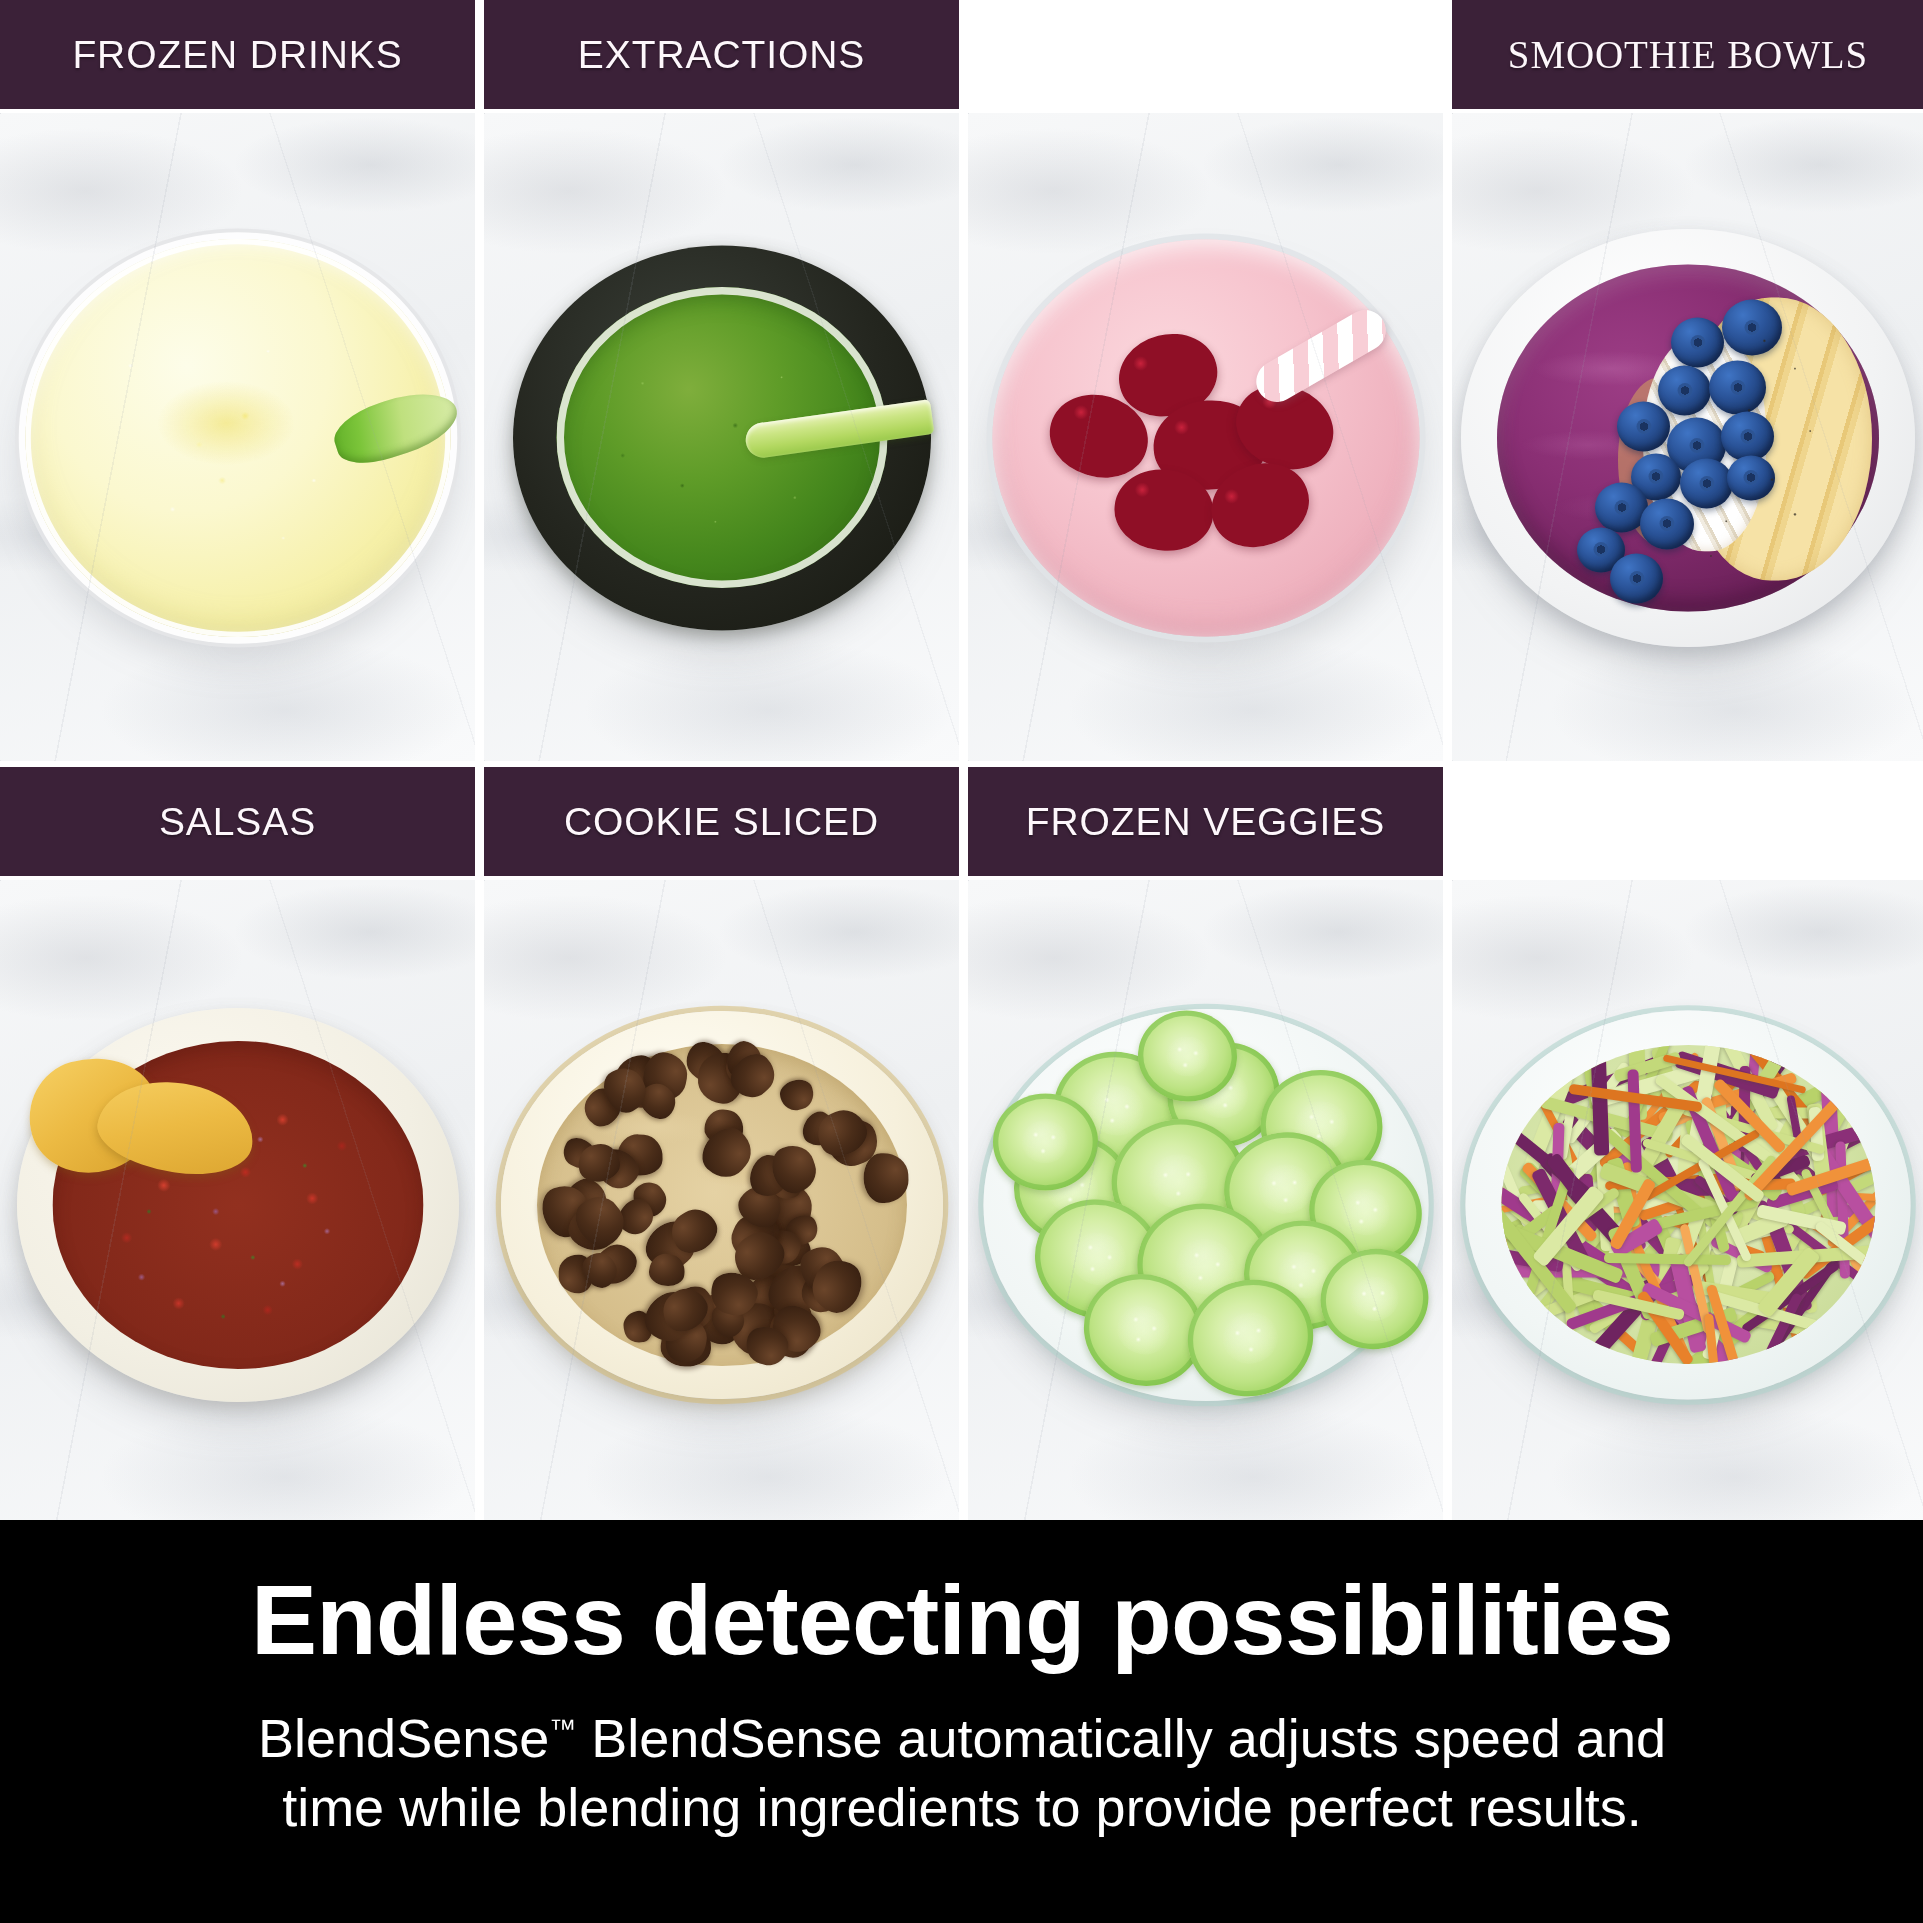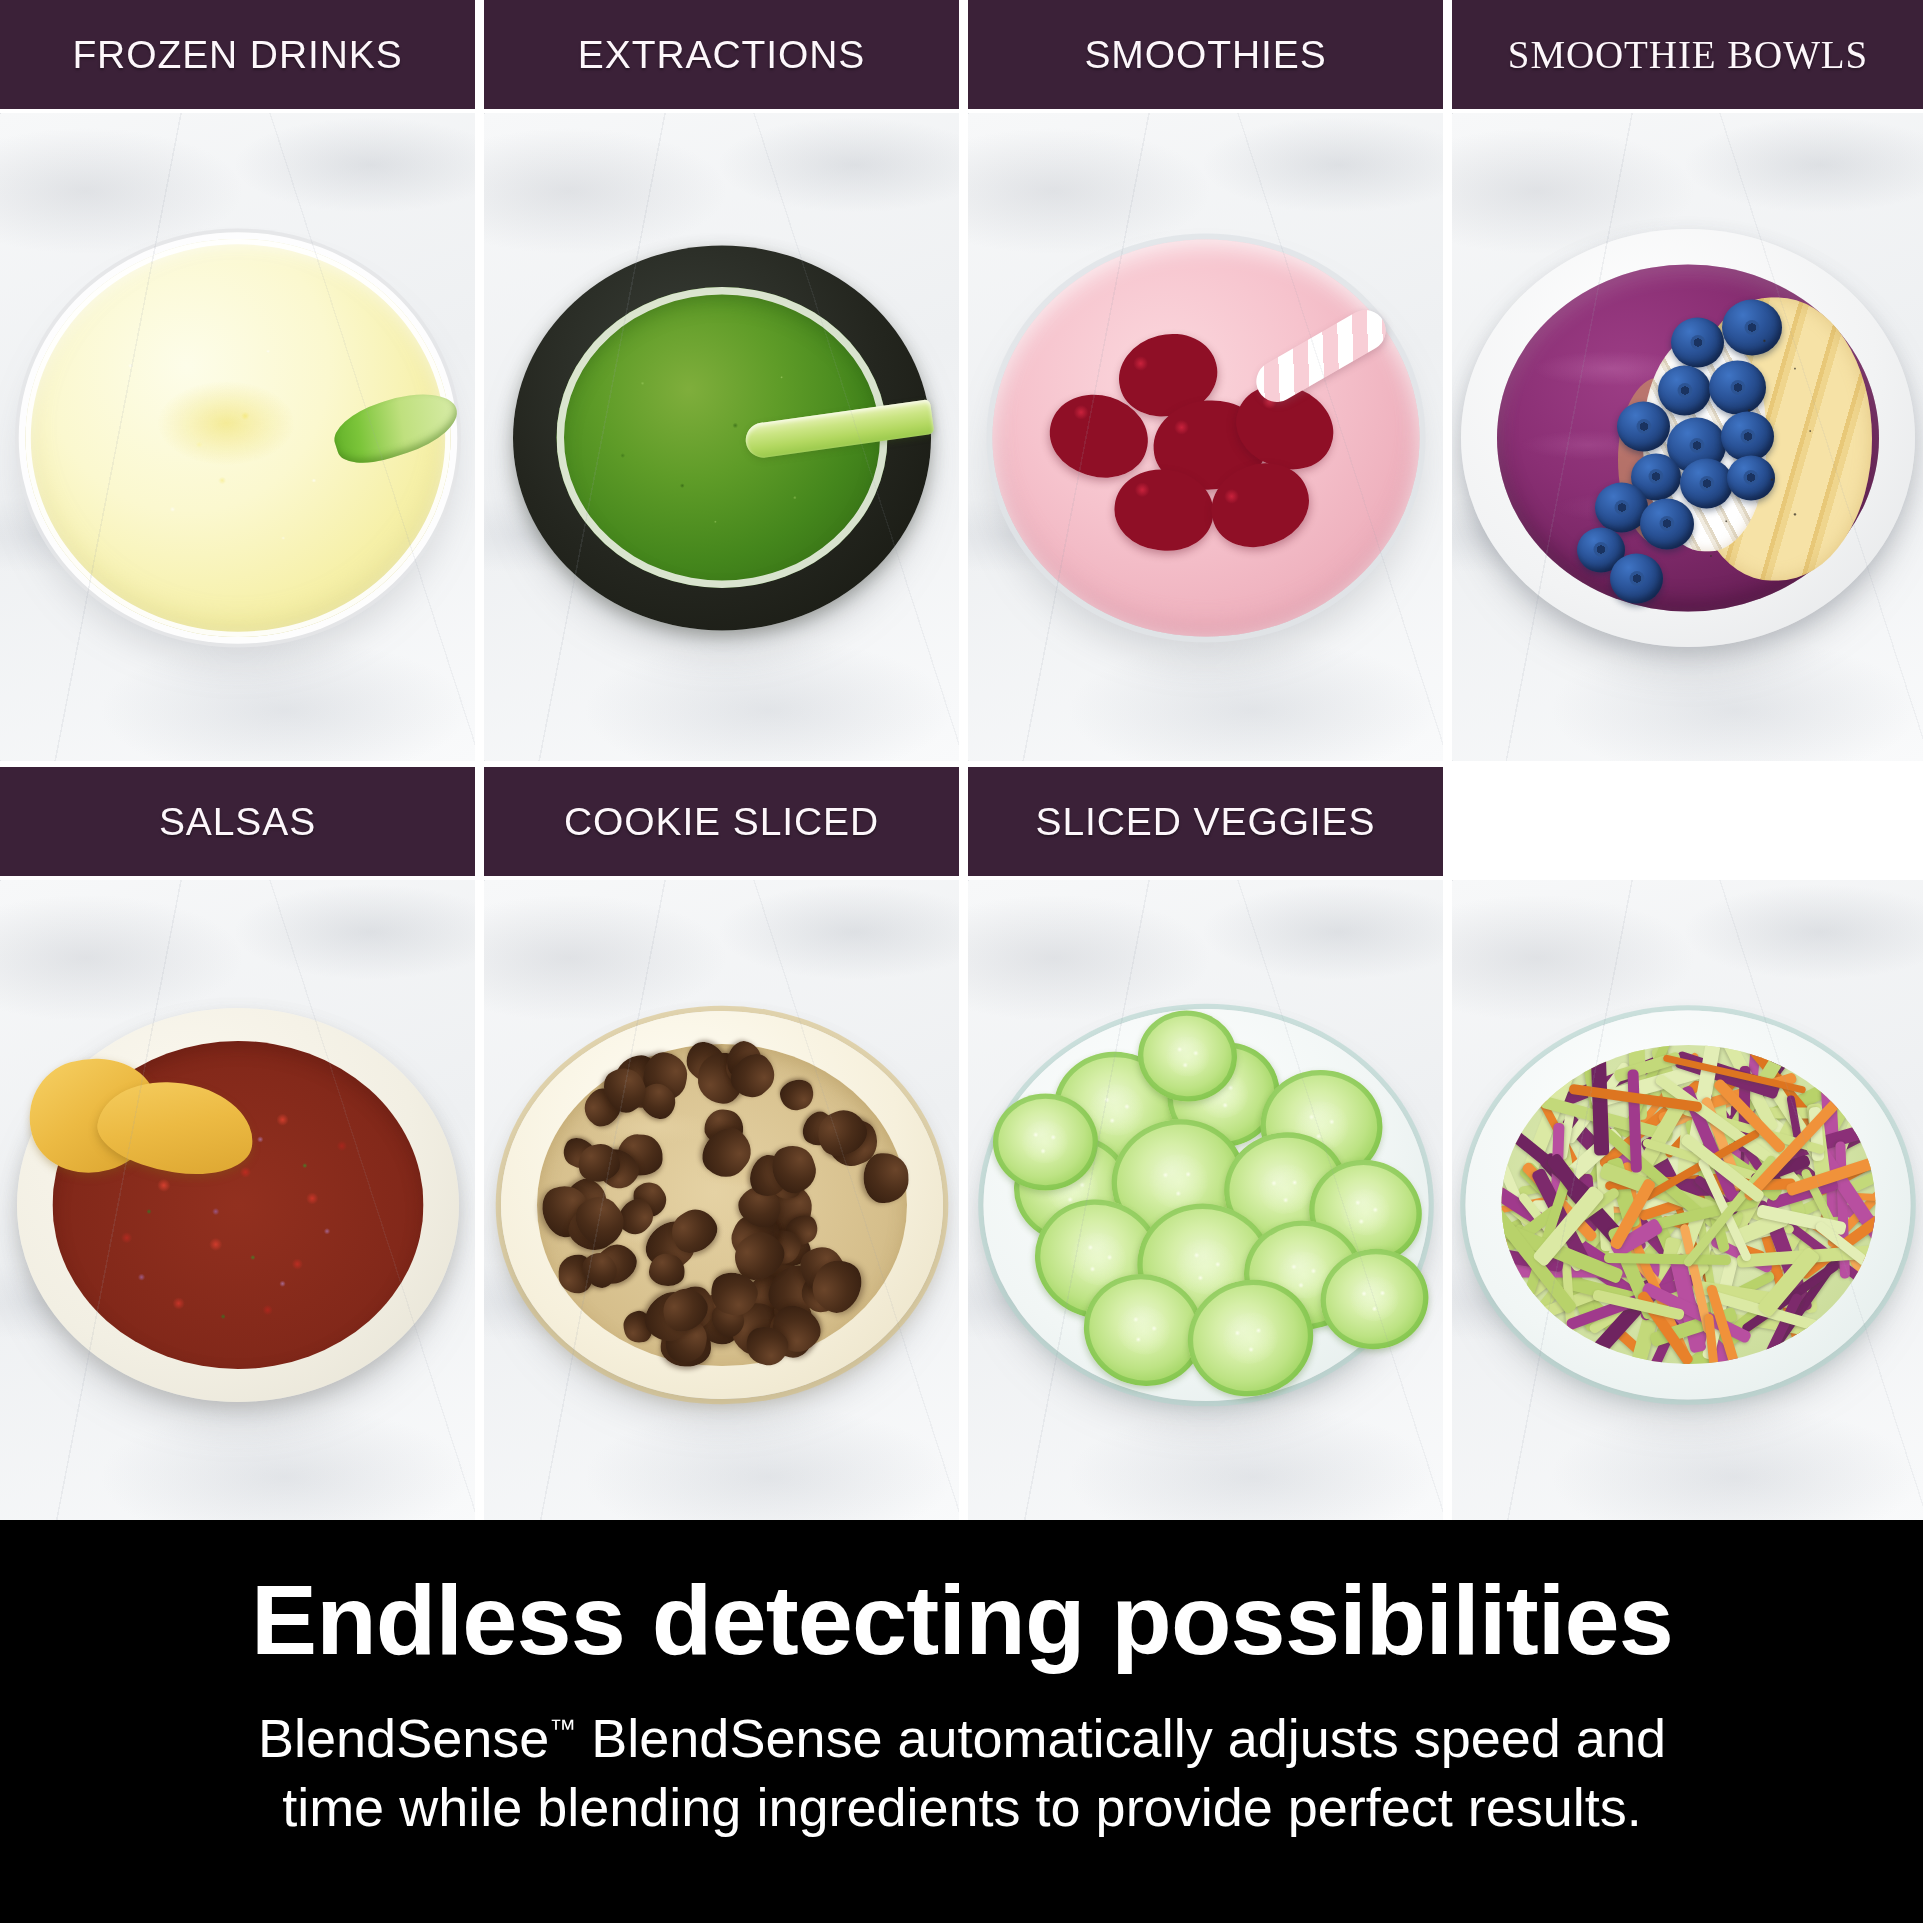--- a/index.html
+++ b/index.html
@@ -391,23 +391,20 @@
           <div class="dish ex-bowl">
             <div class="ex-inner">
               <div class="ex-tex"></div>
             </div>
           </div>
           <div class="ex-celery"></div>
         </div>
       </div>
 
       <div class="cell c2">
-        <div class="label">
-          <span>SMOOTHIES</span>
-        </div>
         <div class="photo">
           <div class="shadow sm-shadow"></div>
           <div class="dish sm-glass">
             <div class="rasp r1"></div>
             <div class="rasp r2"></div>
             <div class="rasp r3"></div>
             <div class="rasp r4"></div>
             <div class="rasp r5"></div>
             <div class="rasp r6"></div>
             <div class="sm-straw"></div>
@@ -540,21 +537,21 @@
                   <div class="chipc" style="left: 53.2589%; top: 77.6946%; transform: translate(-50%, -50%) rotate(196deg) scale(1.19);"></div>
                   <div class="chipc" style="left: 23.9419%; top: 14.3557%; transform: translate(-50%, -50%) rotate(62deg) scale(1.14);"></div>
                 </div>
             </div>
           </div>
         </div>
       </div>
 
       <div class="cell c2">
         <div class="label">
-          <span>SLICED VEGGIES</span>
+          <span>FROZEN VEGGIES</span>
         </div>
         <div class="photo">
           <div class="shadow cu-shadow"></div>
           <div class="dish cu-bowl">
             <div id="cukes">
                 <div class="cuc" style="width: 126px; height: 116px; left: 30%; top: 26%; transform: translate(-50%, -50%) rotate(10deg);"></div>
                 <div class="cuc" style="width: 113px; height: 104px; left: 54%; top: 22%; transform: translate(-50%, -50%) rotate(-19deg);"></div>
                 <div class="cuc" style="width: 122px; height: 112px; left: 76%; top: 30%; transform: translate(-50%, -50%) rotate(5deg);"></div>
                 <div class="cuc" style="width: 117px; height: 108px; left: 20%; top: 46%; transform: translate(-50%, -50%) rotate(3deg);"></div>
                 <div class="cuc" style="width: 134px; height: 123px; left: 44%; top: 44%; transform: translate(-50%, -50%) rotate(-10deg);"></div>

